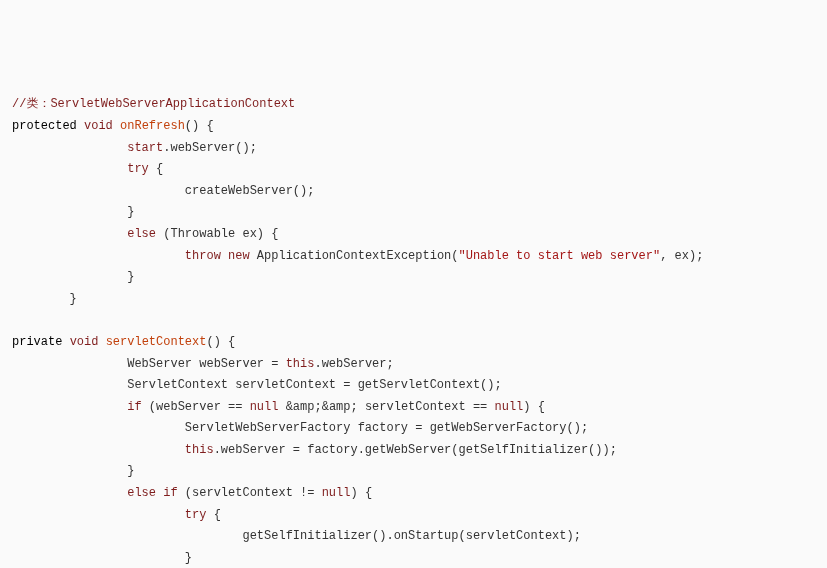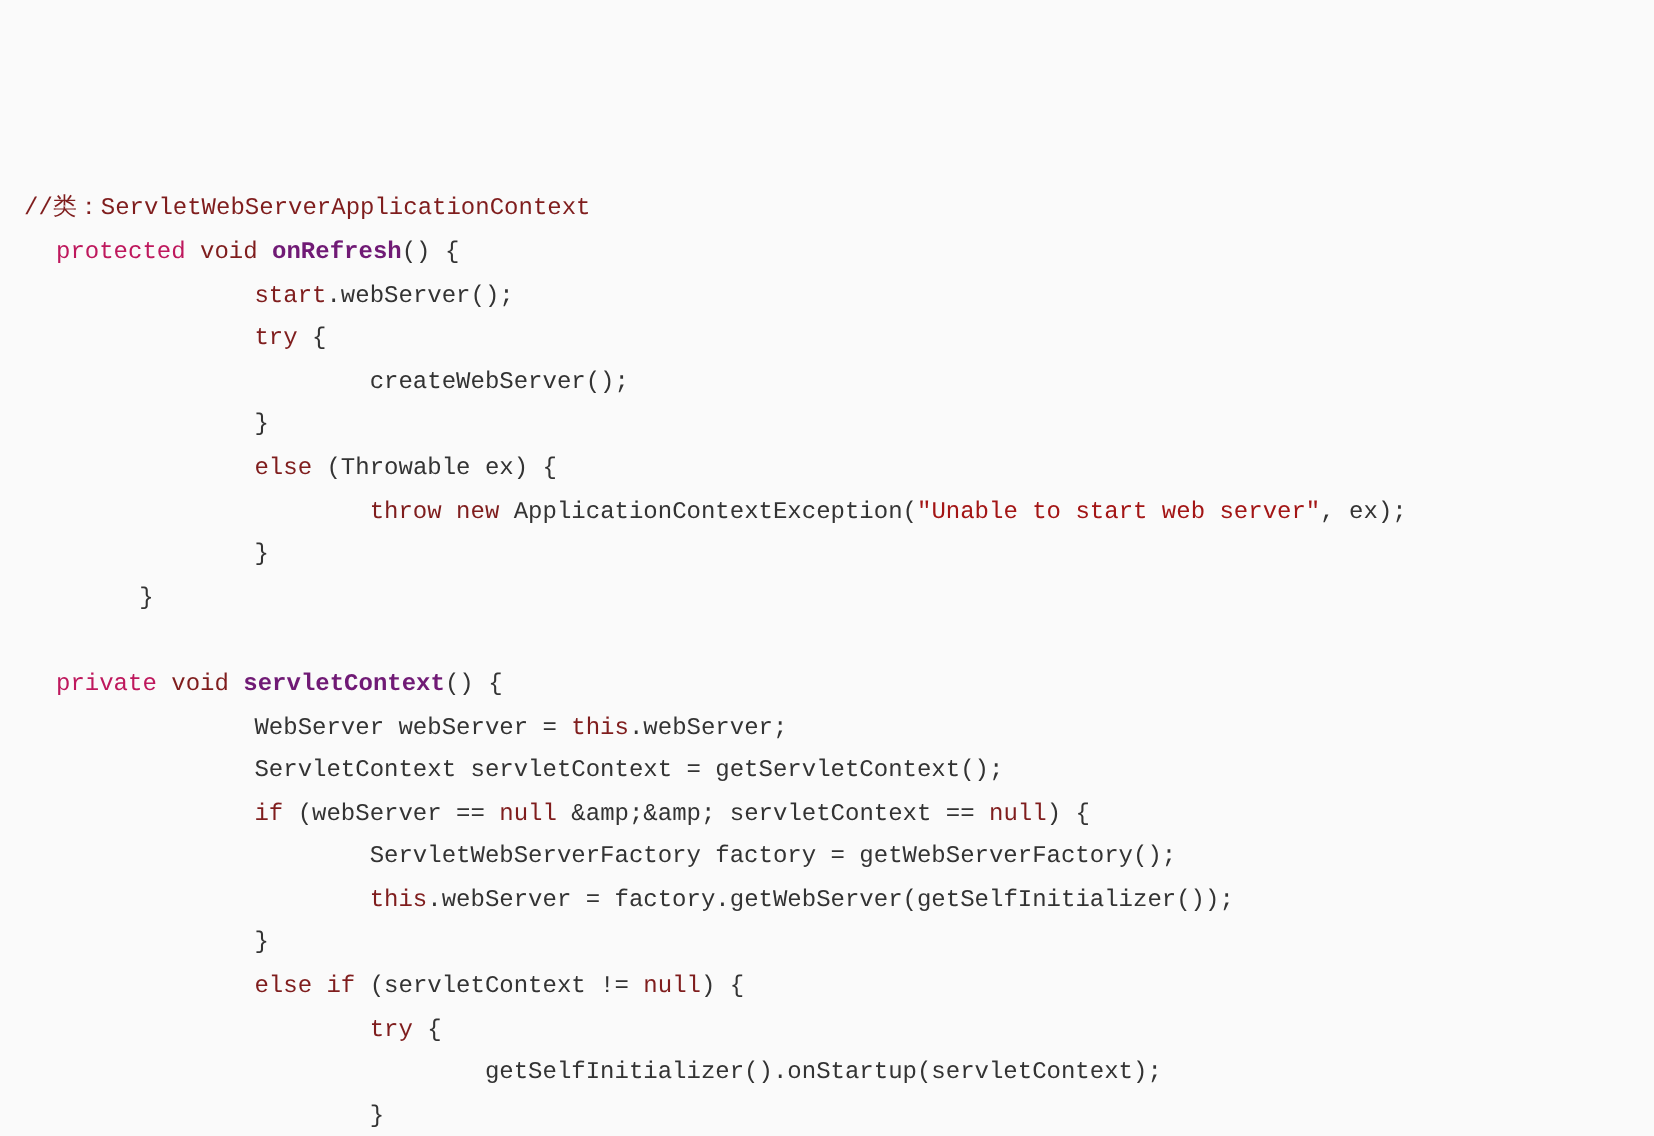--- a/index.html
+++ b/index.html
@@ -7,22 +7,22 @@
     padding: 8px 12px;
     background: #fafafa;
     font-family: Consolas, "Courier New", monospace;
     font-size: 12px;
     line-height: 1.8;
     color: #333;
     white-space: pre;
   }
   .comment { color: #7f1d1d; }
   .keyword { color: #7f1d1d; }
-  .kw2     { color: #be185d; margin-left: 16px; }
-  .method  { color: #701a75; font-weight: bold; }
+  .kw2     { color: #000000; }
+  .method  { color: #c2410c; }
   .str     { color: #a31515; }
 </style>
 </head>
 <body>
 
 
 
 <div><span class="comment">//类：ServletWebServerApplicationContext</span>
 <span class="kw2">protected</span><span> </span><span class="keyword">void</span><span> </span><span class="method">onRefresh</span><span>() {</span>
 <span>                </span><span class="keyword">start</span><span>.webServer();</span>

